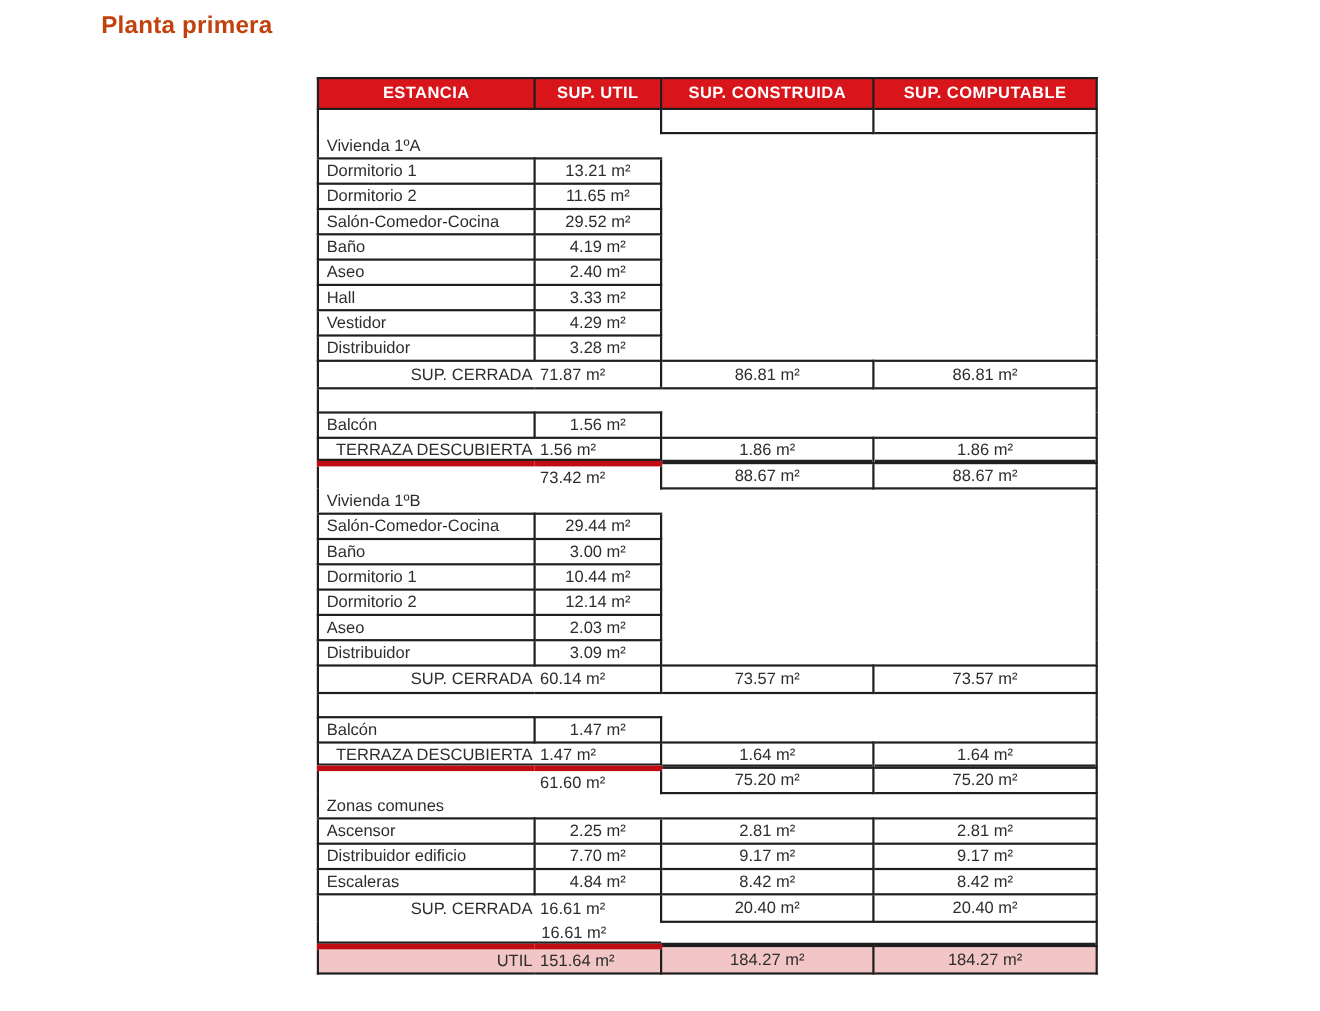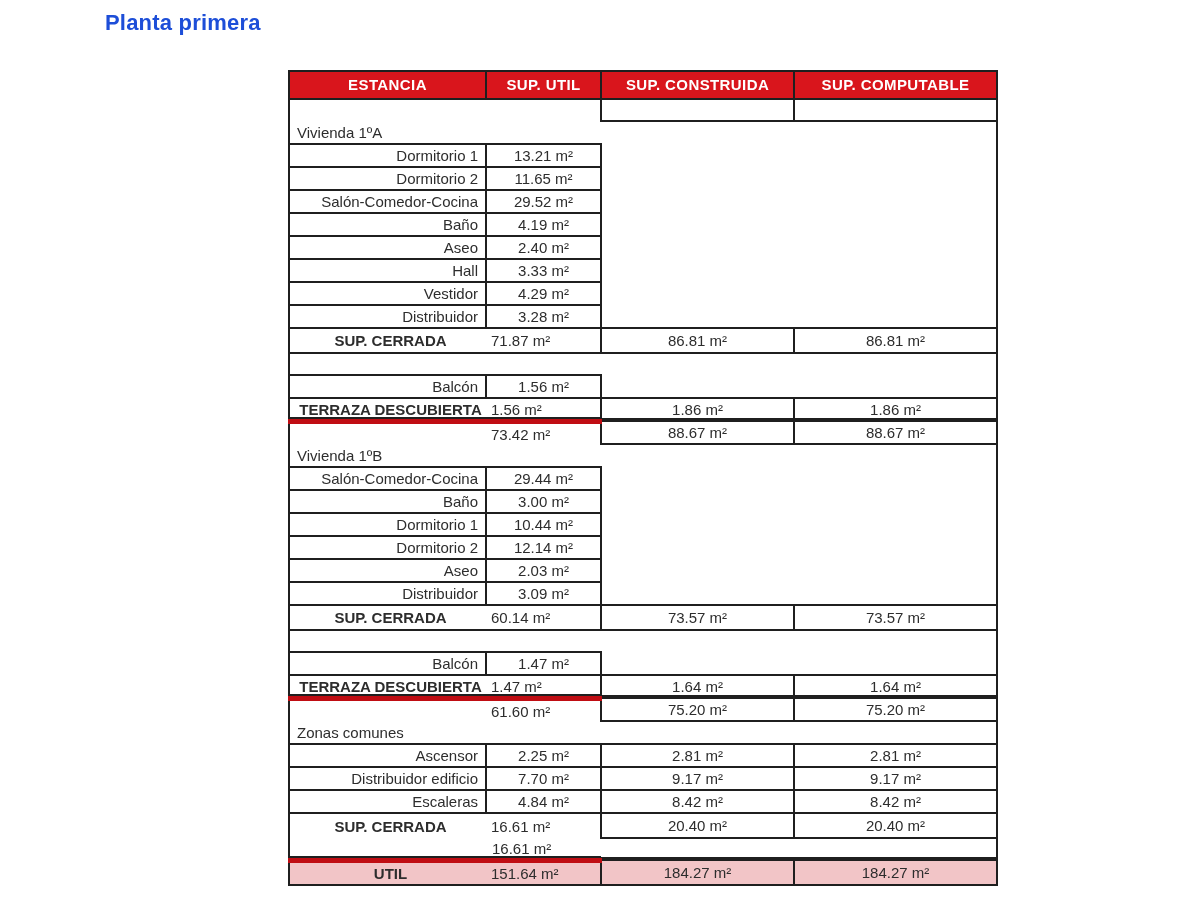--- a/index.html
+++ b/index.html
@@ -10,51 +10,51 @@
     --ink:#2d2d2d;
   }
   *{box-sizing:border-box;}
   html,body{margin:0;padding:0;}
   body{
     width:1200px;height:919px;position:relative;background:#ffffff;
     font-family:"Liberation Sans",sans-serif;overflow:hidden;
   }
   .title{
     position:absolute;left:92px;top:10px;
-    font-size:22px;font-weight:600;color:#1d4ed8;letter-spacing:.2px;margin-left:13px;
+    font-size:22px;font-weight:600;color:#c2410c;letter-spacing:.2px;
   }
   .tablewrap{position:absolute;left:288px;top:70px;}
   table{
     border-collapse:collapse;table-layout:fixed;width:708px;
     border:2px solid var(--border);
   }
   col.c1{width:197px}col.c2{width:115px}col.c3{width:193px}col.c4{width:203px}
   tr{height:23px;}
   tr.h-sm{height:22px;}
   tr.h-md{height:25px;}
   tr.h-hdr{height:28px;padding-left:24px;}
   th,td{
     font-size:15px;line-height:1.15;color:var(--ink);
     padding:0;vertical-align:middle;font-weight:400;
   }
   th.hdr{
     background:var(--header-bg);color:#ffffff;font-weight:600;
     border:2px solid var(--border);text-align:center;letter-spacing:.4px;
   }
-  td.cell{border:2px solid var(--border);padding:1px 7px 0;text-align:right;}
+  td.cell{border:2px solid var(--border);padding:1px 7px 0;text-align:left;}
   td.box{border:2px solid var(--border);text-align:center;}
   td.plain{border:none;}
   td.labelcell{padding:1px 7px 0;text-align:left;}
   .vl{border-left:2px solid var(--border);}
   .hb{border-bottom:2px solid var(--border);margin-left:16px;}
   .redb{border-bottom:5px solid var(--rule-red);box-shadow:inset 0 -2px 0 var(--border);}
   .totalbg{background:var(--total-bg);}
   td.sumcell{padding:0;}
   .sumflex{display:flex;align-items:center;}
-  .sumflex .lbl{flex:1 1 auto;padding:1px 7px 0;text-align:center;white-space:nowrap;font-weight:bold;}
+  .sumflex .lbl{flex:1 1 auto;padding:1px 7px 0;text-align:right;white-space:nowrap;}
   .sumflex .val{flex:0 0 109px;text-align:left;padding-top:1px;}
 </style>
 </head>
 <body>
 
 <div class="title">Planta primera</div>
 
 <div class="tablewrap">
   <table>
     <colgroup>

